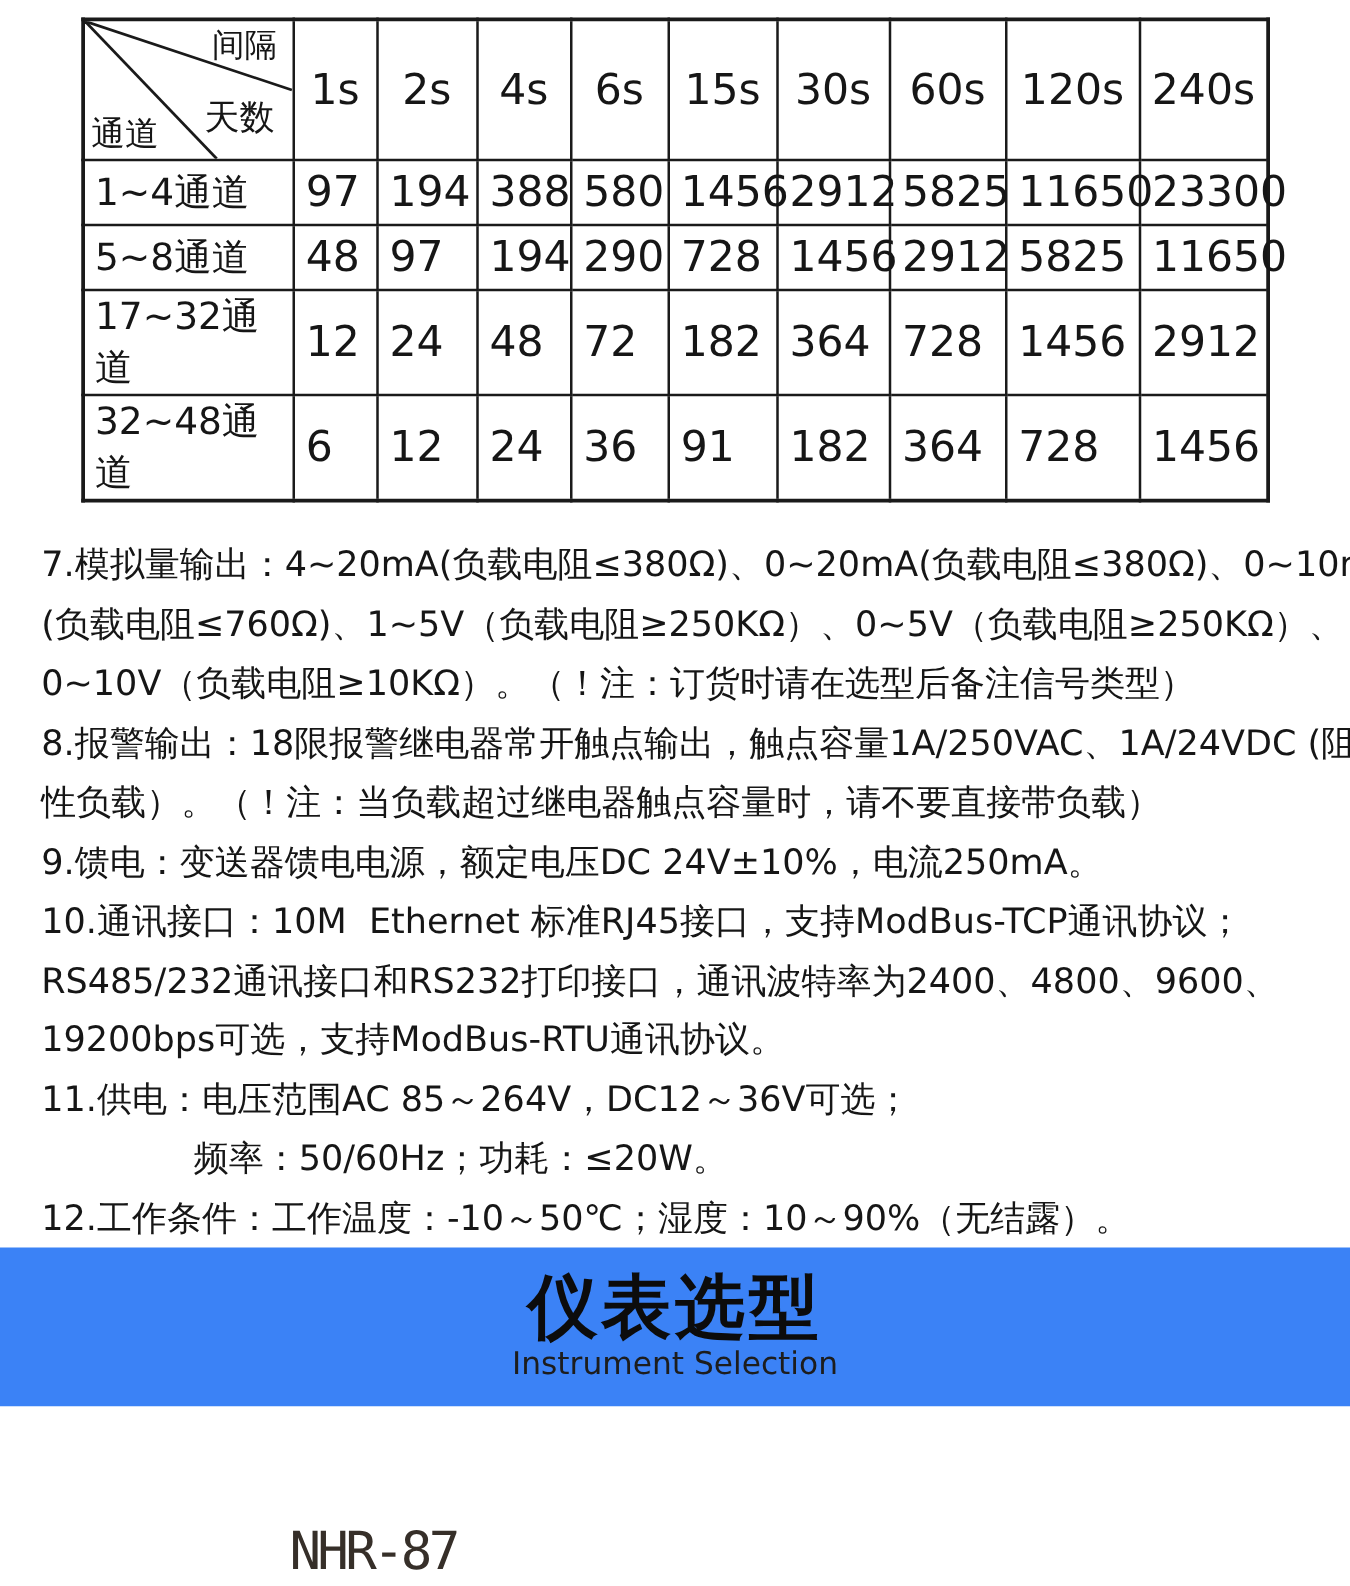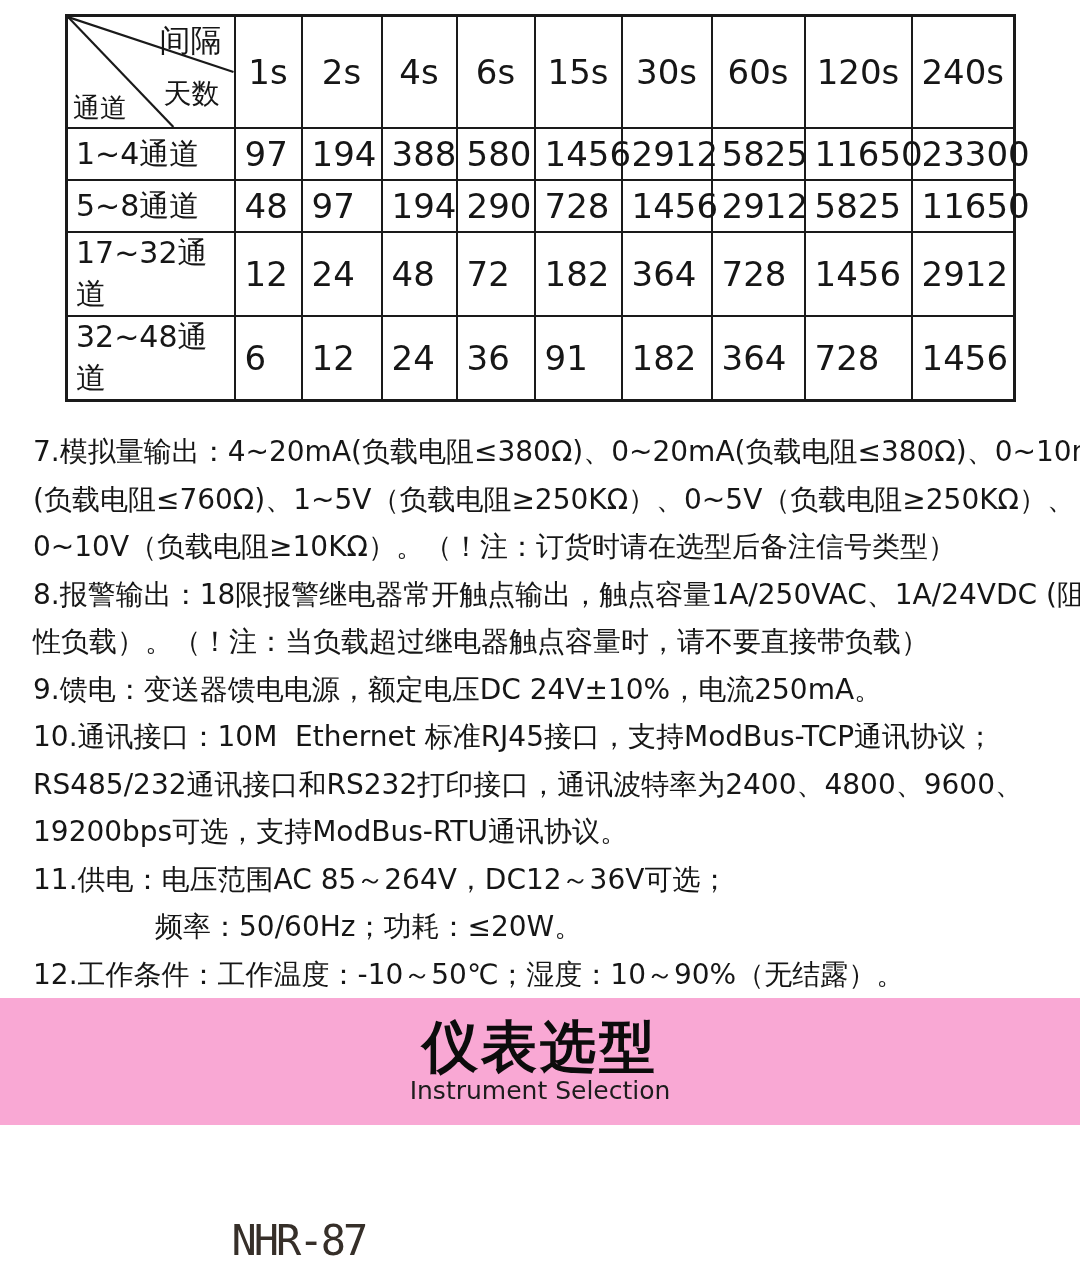--- a/index.html
+++ b/index.html
@@ -19,21 +19,21 @@
   col.c0{width:168px} col.c1{width:67px} col.c2{width:80px} col.c3{width:75px}
   col.c4{width:78px} col.c5{width:87px} col.c6{width:90px} col.c7{width:93px}
   col.c8{width:107px} col.c9{width:103px}
   table.days thead th { height:110px; font-size:34px; text-align:center; padding:0; }
   table.days tbody td { height:50px; font-size:34px; text-align:left; padding:0 0 0 9px; }
   table.days tbody td.row-label { font-size:30px; padding-left:8px; }
 
   th.corner { position:relative; padding:0; }
   th.corner svg { position:absolute; left:0; top:0; width:100%; height:100%; display:block; }
   th.corner .lbl { position:absolute; line-height:1.1; }
-  .lbl-interval { top:6px;  right:12px; font-size:31px; }
+  .lbl-interval { top:6px;  right:12px; font-size:26px; }
   .lbl-days     { top:62px; right:14px; font-size:28px; }
   .lbl-channel  { bottom:4px; left:5px; font-size:27px; }
 
   
   .specs { position:absolute; left:33px; top:428px; width:1030px; }
   .spec-line { height:47.5px; line-height:47.5px; font-size:28px; white-space:pre; }
   .spec-line.indent { padding-left:122px; }
 
   
   .banner {
@@ -161,21 +161,21 @@
     <div class="spec-line">性负载）。（！注：当负载超过继电器触点容量时，请不要直接带负载）</div>
     <div class="spec-line">9.馈电：变送器馈电电源，额定电压DC 24V±10%，电流250mA。</div>
     <div class="spec-line">10.通讯接口：10M  Ethernet 标准RJ45接口，支持ModBus-TCP通讯协议；</div>
     <div class="spec-line">RS485/232通讯接口和RS232打印接口，通讯波特率为2400、4800、9600、</div>
     <div class="spec-line">19200bps可选，支持ModBus-RTU通讯协议。</div>
     <div class="spec-line">11.供电：电压范围AC 85～264V，DC12～36V可选；</div>
     <div class="spec-line indent">频率：50/60Hz；功耗：≤20W。</div>
     <div class="spec-line">12.工作条件：工作温度：-10～50℃；湿度：10～90%（无结露）。</div>
   </div>
 
-<div class="banner" style="background: #f9a8d4; text-align: right;">
+<div class="banner" style="background: #3b82f6; text-align: right;">
   <div class="banner-title">仪表选型</div>
   <div class="banner-sub">Instrument Selection</div>
 </div>
 
 <div class="model">
   <span class="model-prefix">NHR-87</span>
   <span class="box-row">
 
   <span class="model-box"></span>
       <span class="model-dash">−</span>

